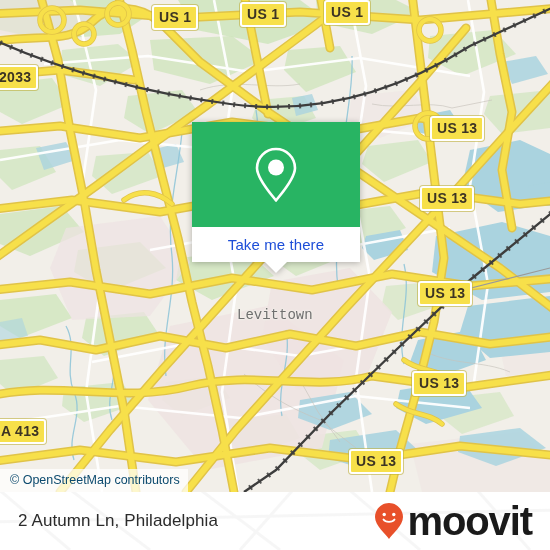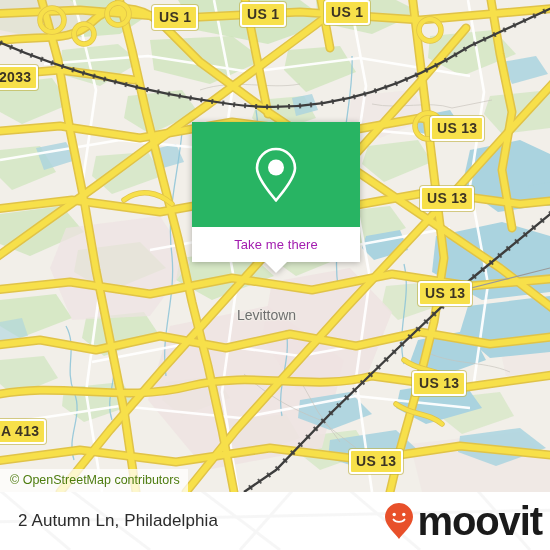--- a/index.html
+++ b/index.html
@@ -54,52 +54,52 @@
     height:105px;
     background:#28b463;
     display:flex; align-items:center; justify-content:center;
   }
   #callout-bottom {
     height:35px;
     background:#ffffff;
     display:flex; align-items:center; justify-content:center;
   }
   #callout-label {
-    color:#a21caf;
-    font-size:13px;
+    color:#1d4ed8;
+    font-size:15px;
     letter-spacing:.1px;
   }
   #callout-tail {
     position:absolute;
     left:50%; top:140px;
     width:0; height:0;
     margin-left:-11px;
     border-left:11px solid transparent;
     border-right:11px solid transparent;
     border-top:11px solid #ffffff;
   }
 
   
   #attribution {
     position:absolute; left:0; bottom:0;
     padding:4px 8px 5px 10px;
     background:rgba(255,255,255,.72);
-    color:#4d7c0f;
+    color:#0c4a6e;
     font-size:12.5px;
     white-space:nowrap;
   }
 
   
   #footer {
     position:absolute; left:0; top:492px;
     width:550px; height:58px;
     background:#ffffff;
     display:flex; align-items:center;
     justify-content:space-between;
-    padding:0 8px 0 18px;
+    padding:0 18px 0 18px;
     overflow:hidden;
   }
   #footer-ghost {
     position:absolute; left:0; top:0; width:550px; height:58px;
     opacity:.07; pointer-events:none;
   }
   #footer-address {
     position:relative;
     color:#2b2b2b;
     font-size:17px;
@@ -292,21 +292,21 @@
           <path d="M-10,38 C60,70 140,92 230,104 C320,116 400,90 470,46 L560,4" fill="none" stroke="#3d3d3d" stroke-width="2.2"></path>
           <path d="M-10,38 C60,70 140,92 230,104 C320,116 400,90 470,46 L560,4" fill="none" stroke="#3d3d3d" stroke-width="5" stroke-dasharray="2 9" opacity=".85"></path>
           <path d="M560,206 L470,280 L396,350 L330,414 L276,470 L244,492" fill="none" stroke="#3d3d3d" stroke-width="2.4"></path>
           <path d="M560,206 L470,280 L396,350 L330,414 L276,470 L244,492" fill="none" stroke="#3d3d3d" stroke-width="5.5" stroke-dasharray="2 9" opacity=".85"></path>
           <path d="M424,300 L550,268" fill="none" stroke="#9a9a9a" stroke-width="1.2"></path>
         </g>
 
       </g>
     </svg>
 
-    <div class="place-label" style="left:237px; top:307px;">Levittown</div>
+    <div class="place-label" style="left:237px; top:307px;font-family:Liberation Mono, monospace;">Levittown</div>
 
     <div class="shield" style="left:152px; top:5px;">US 1</div>
     <div class="shield" style="left:240px; top:2px;">US 1</div>
     <div class="shield" style="left:324px; top:0px;">US 1</div>
     <div class="shield" style="left:-8px; top:65px;">2033</div>
     <div class="shield" style="left:430px; top:116px;">US 13</div>
     <div class="shield" style="left:420px; top:186px;">US 13</div>
     <div class="shield" style="left:418px; top:281px;">US 13</div>
     <div class="shield" style="left:412px; top:371px;">US 13</div>
     <div class="shield" style="left:349px; top:449px;">US 13</div>

